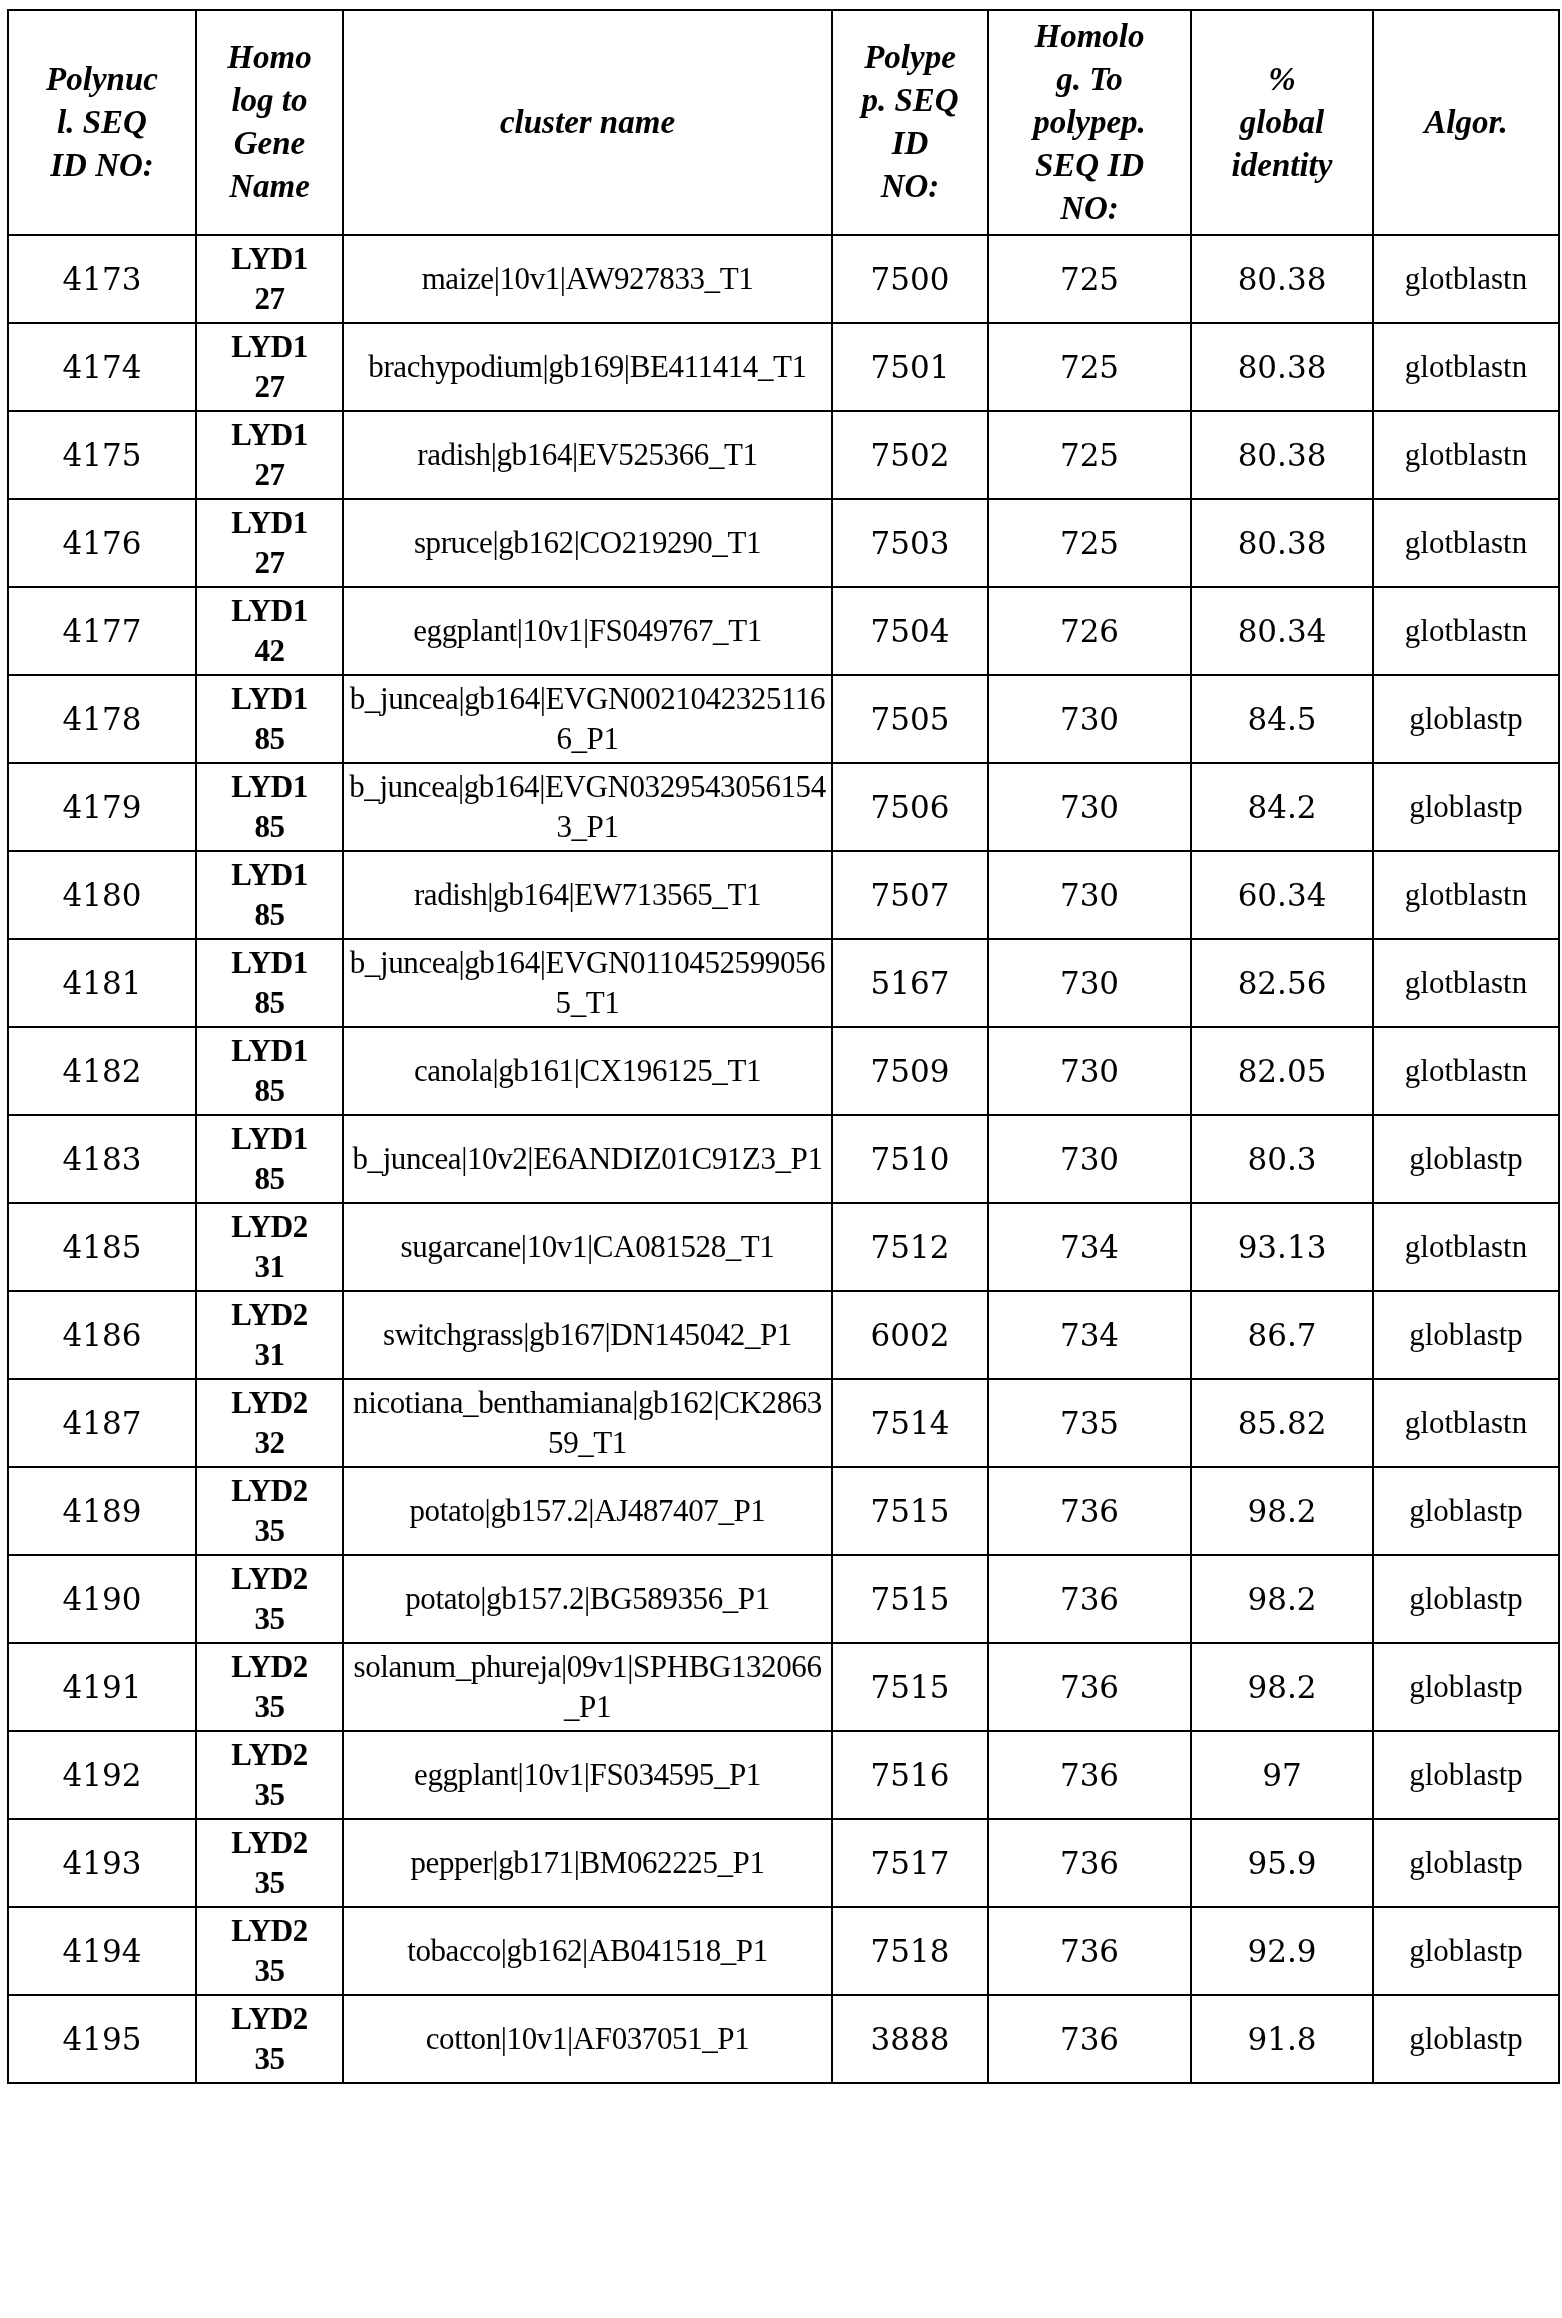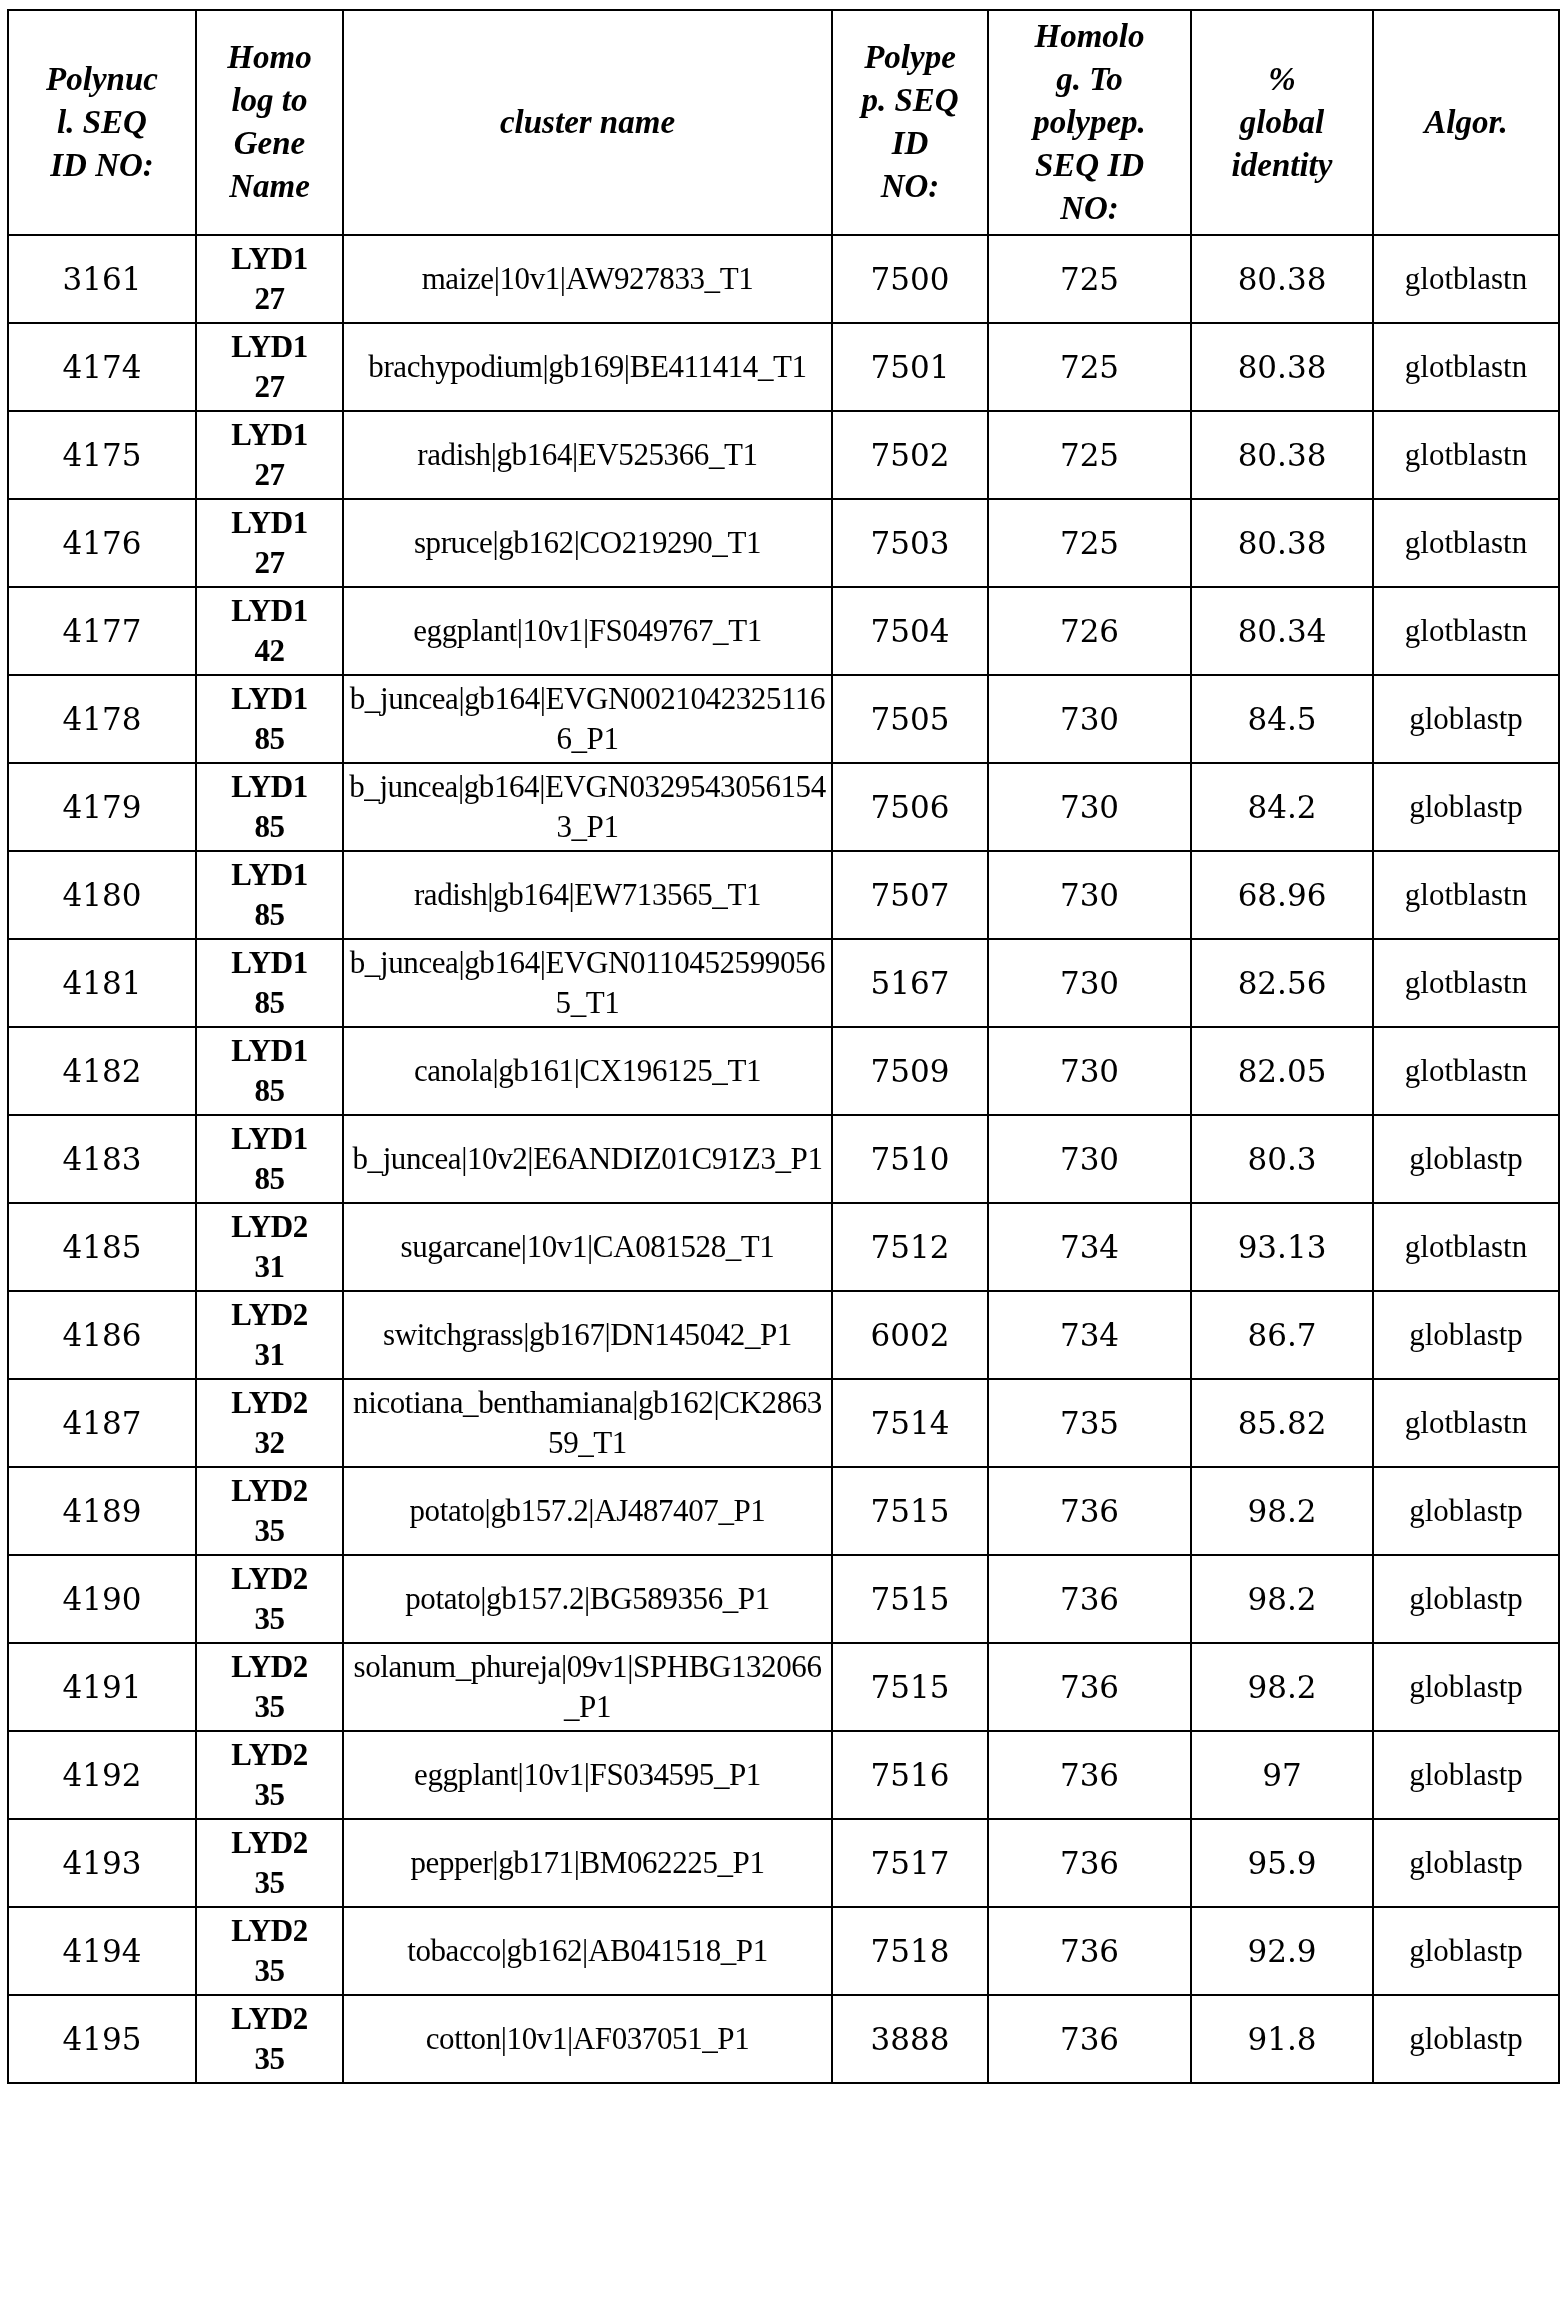--- a/index.html
+++ b/index.html
@@ -58,21 +58,21 @@
 SEQ ID
 NO:</th>
       <th>%
 global
 identity</th>
       <th>Algor.</th>
     </tr>
   </thead>
   <tbody id="table-body">
       <tr>
-        <td class="cell-num">3161</td>
+        <td class="cell-num">4173</td>
         <td class="cell-gene" style="white-space: pre-line;">LYD1
 27</td>
         <td class="cell-cluster">maize|10v1|AW927833_T1</td>
         <td class="cell-num">7500</td>
         <td class="cell-num">725</td>
         <td class="cell-num">80.38</td>
         <td class="cell-alg">glotblastn</td>
       </tr>
       <tr>
         <td class="cell-num">4174</td>
@@ -134,21 +134,21 @@
         <td class="cell-num">84.2</td>
         <td class="cell-alg">globlastp</td>
       </tr>
       <tr>
         <td class="cell-num">4180</td>
         <td class="cell-gene" style="white-space: pre-line;">LYD1
 85</td>
         <td class="cell-cluster">radish|gb164|EW713565_T1</td>
         <td class="cell-num">7507</td>
         <td class="cell-num">730</td>
-        <td class="cell-num">68.96</td>
+        <td class="cell-num">60.34</td>
         <td class="cell-alg">glotblastn</td>
       </tr>
       <tr>
         <td class="cell-num">4181</td>
         <td class="cell-gene" style="white-space: pre-line;">LYD1
 85</td>
         <td class="cell-cluster">b_juncea|gb164|EVGN01104525990565_T1</td>
         <td class="cell-num">5167</td>
         <td class="cell-num">730</td>
         <td class="cell-num">82.56</td>

